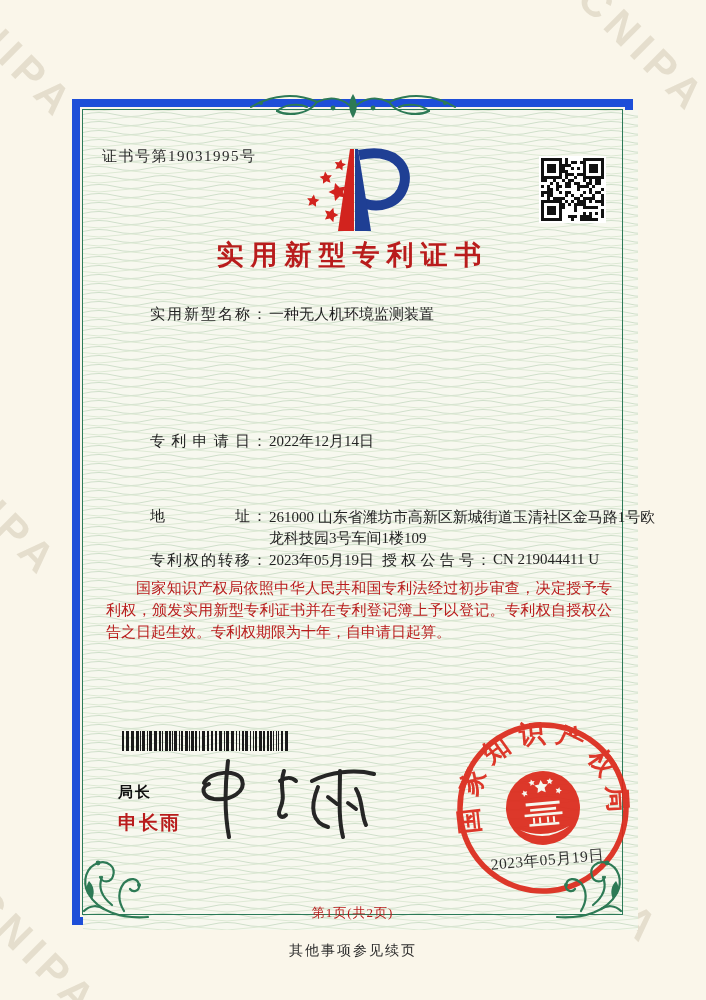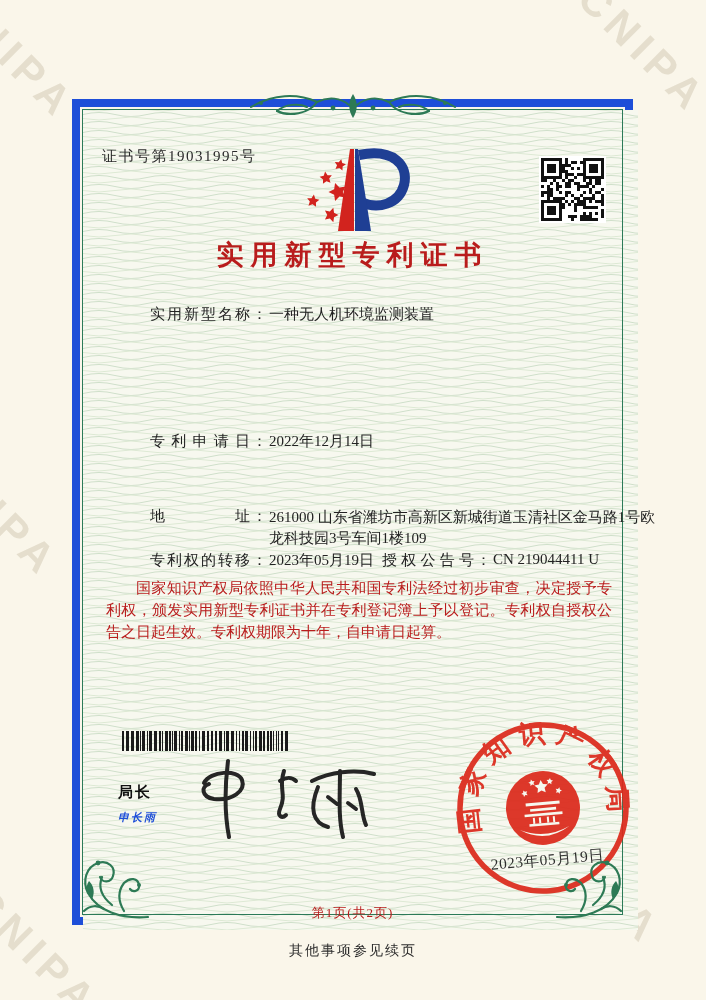--- a/index.html
+++ b/index.html
@@ -46,21 +46,21 @@
   .colon{display:inline-block;margin:0 2px 0 2px;vertical-align:top;}
   .fvalue{display:inline-block;vertical-align:top;}
   .fvalue.wrap{width:400px;white-space:normal;line-height:21px;}
   .row-split{position:absolute;left:280px;top:0;}
   
   .paras{position:absolute;left:26px;top:470px;width:506px;font-size:15px;line-height:22px;color:#b91c1c;}
   .paras p{margin:0 0 8px 0;text-indent:2em;text-align:justify;}
   
   .barcode{position:absolute;left:42px;top:624px;}
   .sig-title{position:absolute;left:38px;top:676px;font-family:"Liberation Sans","DejaVu Sans",sans-serif;font-weight:bold;font-size:15px;letter-spacing:2px;color:#111;}
-  .sig-name{position:absolute;left:38px;top:703px;font-family:"Liberation Sans","DejaVu Sans",sans-serif;font-weight:bold;font-size:11px;letter-spacing:2px;color:#1d4ed8;font-style:italic;}
+  .sig-name{position:absolute;left:38px;top:703px;font-family:"Liberation Sans","DejaVu Sans",sans-serif;font-weight:bold;font-size:19px;letter-spacing:2px;color:#b91c1c;}
   .signature{position:absolute;left:108px;top:648px;}
   .seal{position:absolute;left:368px;top:606px;z-index:5;}
   .page-note{position:absolute;left:0;top:797px;width:100%;text-align:center;font-size:13px;letter-spacing:1px;color:#b91c1c;}
   .footer-note{
     position:absolute;left:0;top:942px;width:706px;text-align:center;
     font-size:14px;letter-spacing:2px;color:#2c2c2c;z-index:2;
   }
 </style>
 </head>
 <body>

